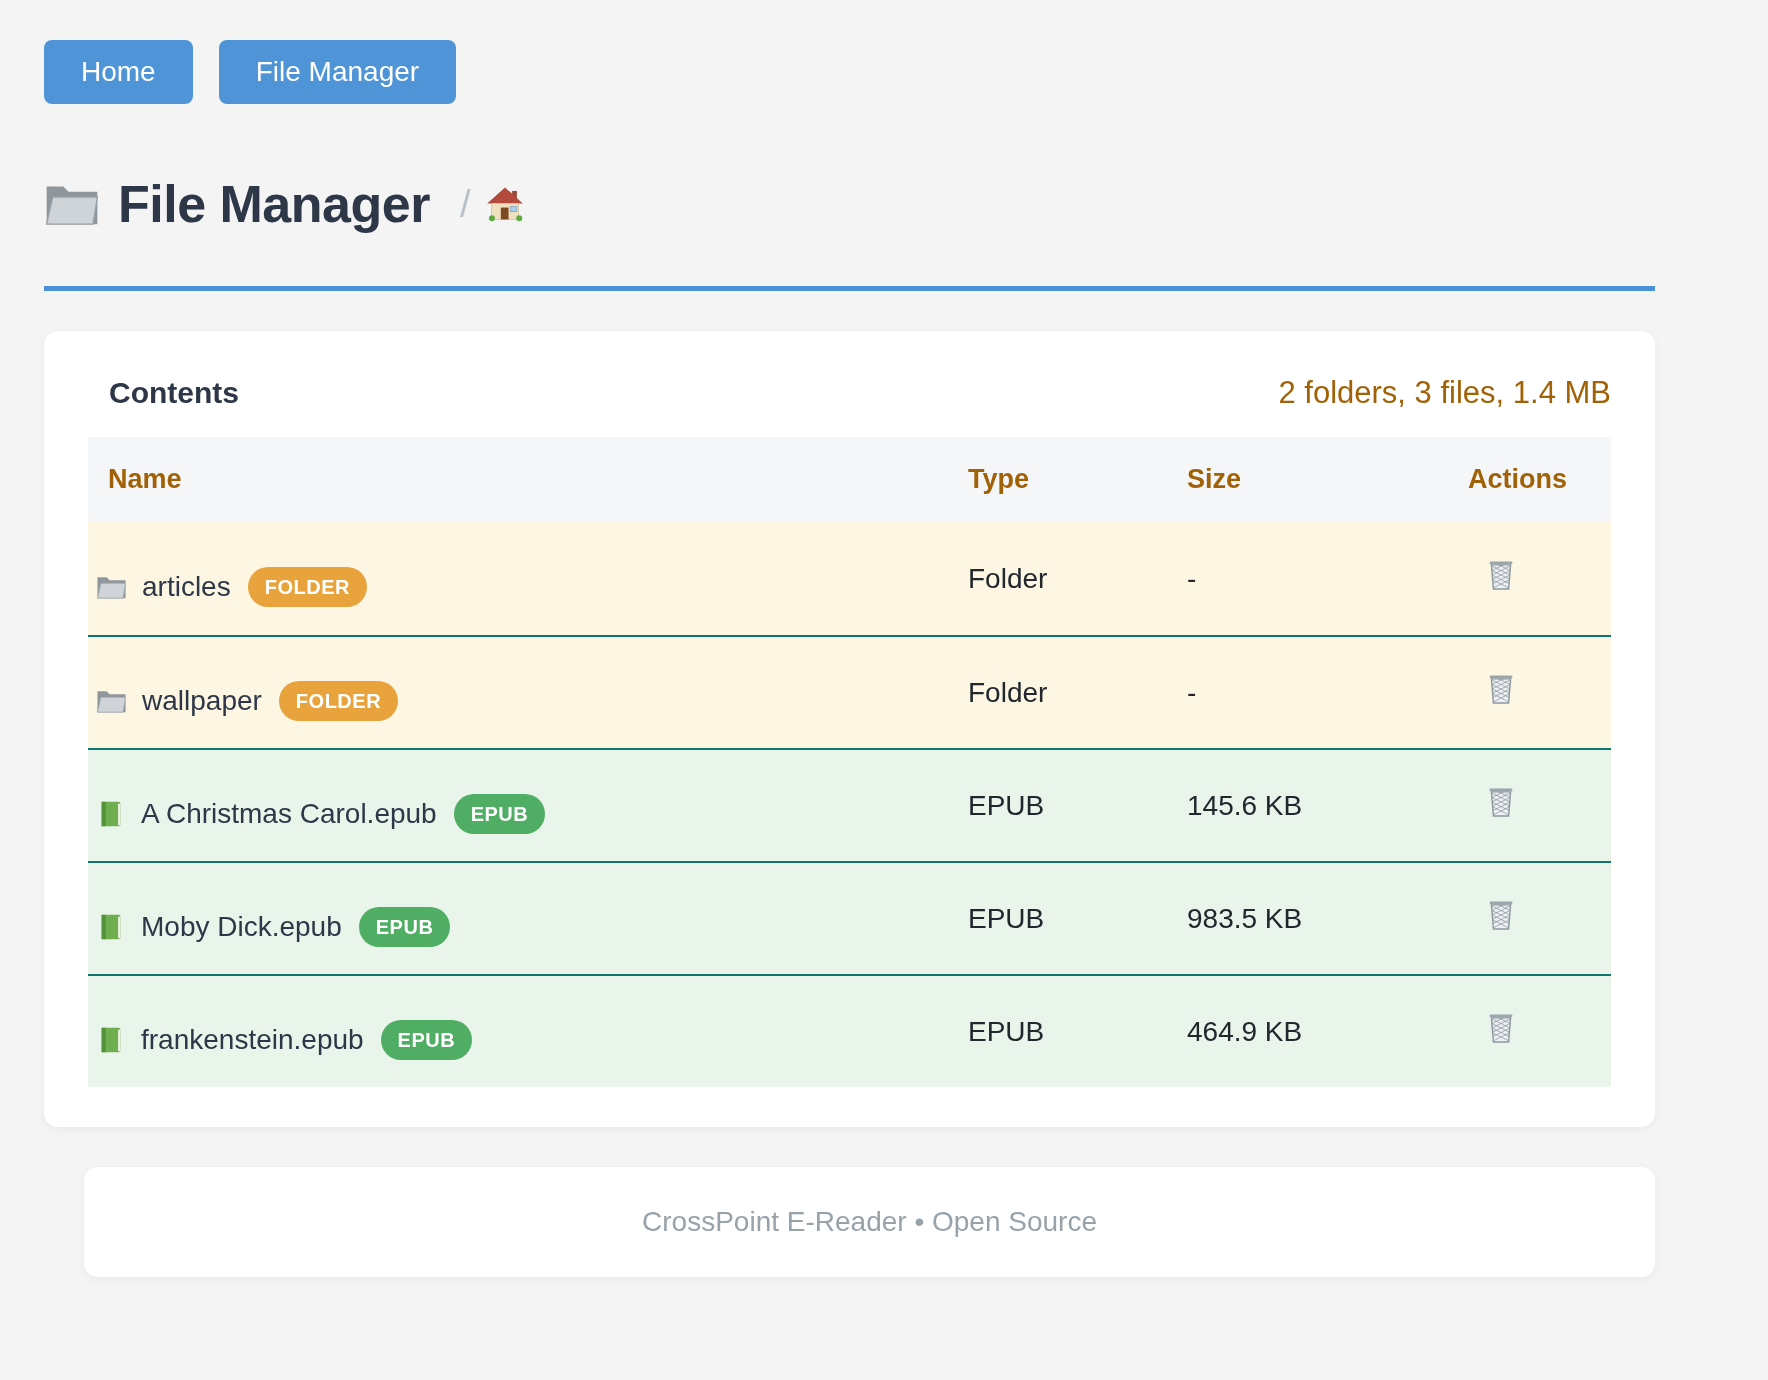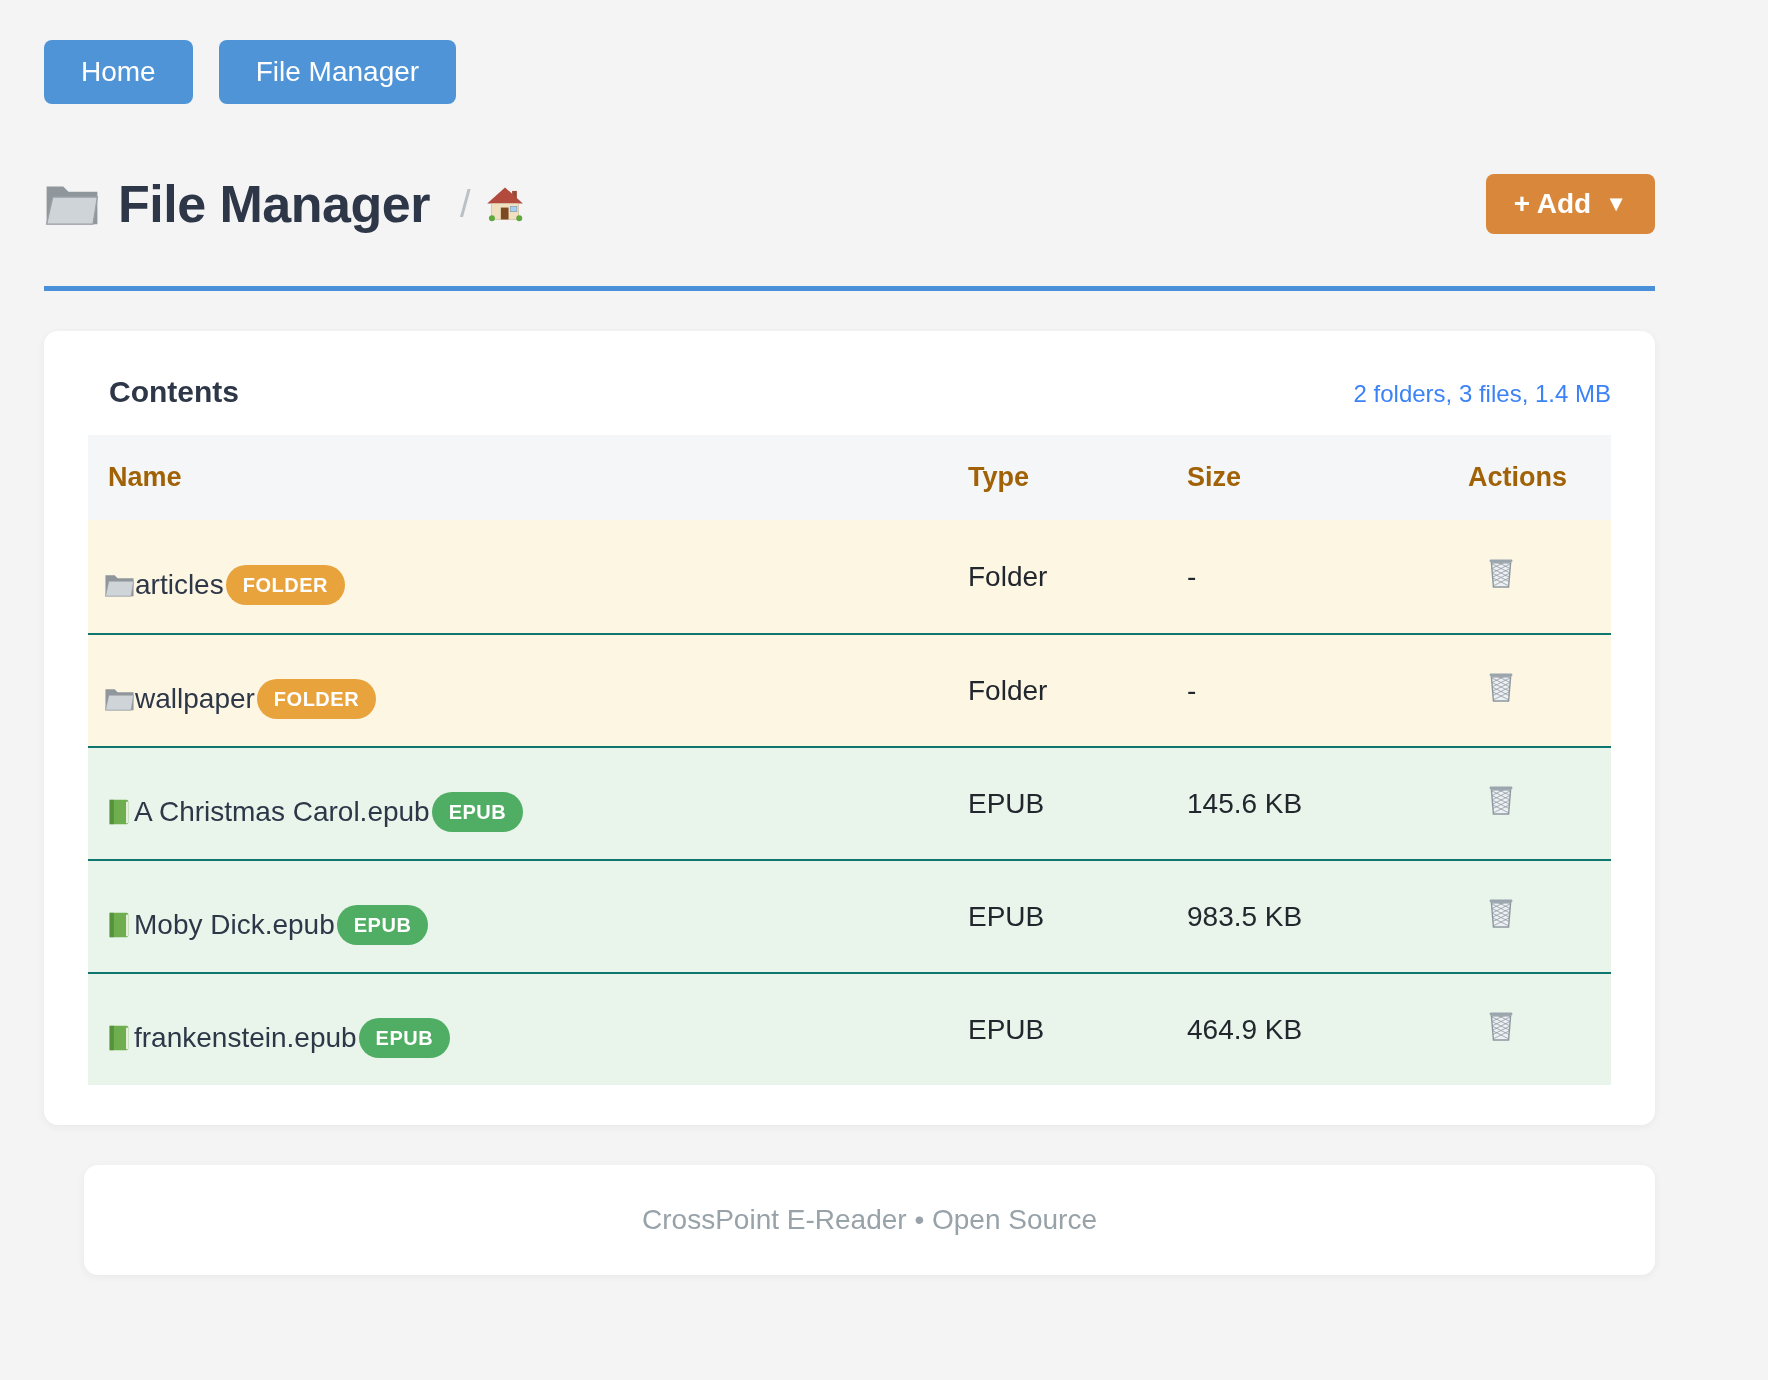--- a/index.html
+++ b/index.html
@@ -35,40 +35,40 @@
   .blue-hr { height: 5px; background: #4a90d8; margin-top: 52px; border: none; }
 
   
   .card {
     background: #fff; border-radius: 14px; margin-top: 40px;
     padding: 44px 44px 40px 44px;
     box-shadow: 0 2px 8px rgba(0,0,0,0.05);
   }
   .card-head { display: flex; justify-content: space-between; align-items: baseline; margin-bottom: 26px; margin-left: 21px; }
   .card-title { font-size: 30px; font-weight: 700; color: #2d3748; }
-  .card-summary { font-size: 24px; color: #3b82f6; }
+  .card-summary { font-size: 31px; color: #a16207; }
 
   
   .table { width: 1523px; }
   .thead, .trow {
     display: grid;
     grid-template-columns: 880px 219px 281px 1fr;
     align-items: center;
   }
   .thead {
     background: #f5f6f8; height: 85px;
     color: #a16207; font-size: 27px; font-weight: 700;
   }
   .thead > div:first-child { padding-left: 20px; }
   .trow { height: 113px; border-top: 2px solid #0f766e; font-size: 28px; color: #22272e; }
   .trow:first-child { border-top: none; }
   .trow.folder { background: #fdf6e3; }
   .trow.epub   { background: #e9f4ea; }
 
-  .name-cell { display: flex; align-items: center; padding-left: 16px; margin-top: 16px; }
+  .name-cell { display: flex; align-items: center; gap: 15px; padding-left: 8px; margin-top: 16px; }
   .fname { color: #2d3748; cursor: pointer; }
   .icon { display: inline-flex; align-items: center; }
   .trow .icon.folder-glyph { display: none; }
   .trow .icon.book-glyph   { display: none; }
   .trow.folder .icon.folder-glyph { display: inline-flex; }
   .trow.epub   .icon.book-glyph   { display: inline-flex; }
 
   .badge {
     color: #fff; font-size: 20px; font-weight: 700; letter-spacing: 0.5px;
     border-radius: 999px; padding: 10px 17px; line-height: 1; margin-left: 2px;
@@ -113,24 +113,20 @@
           <rect x="44" y="10" width="8" height="15" fill="#9c4a38"></rect>
           <path d="M32 4 L62 31 H2 Z" fill="#b24a3e"></path>
           <rect x="9" y="31" width="46" height="27" fill="#f0e0c0" stroke="#c9b795" stroke-width="1"></rect>
           <rect x="25" y="38" width="13" height="20" fill="#7c4a22"></rect>
           <rect x="41" y="36" width="11" height="9" fill="#a7cdf0" stroke="#7d95aa"></rect>
           <circle cx="10" cy="56" r="5" fill="#5fa83d"></circle>
           <circle cx="56" cy="56" r="5" fill="#5fa83d"></circle>
         </svg>
       </span>
     </div>
-    <button class="add-btn">
-      <span>+ Add</span>
-      <span class="caret">▼</span>
-    </button>
   </div>
 
   <div class="blue-hr"></div>
 
   <div class="card">
     <div class="card-head">
       <div class="card-title">Contents</div>
       <div class="card-summary">2 folders, 3 files, 1.4 MB</div>
     </div>
     <div class="table">

